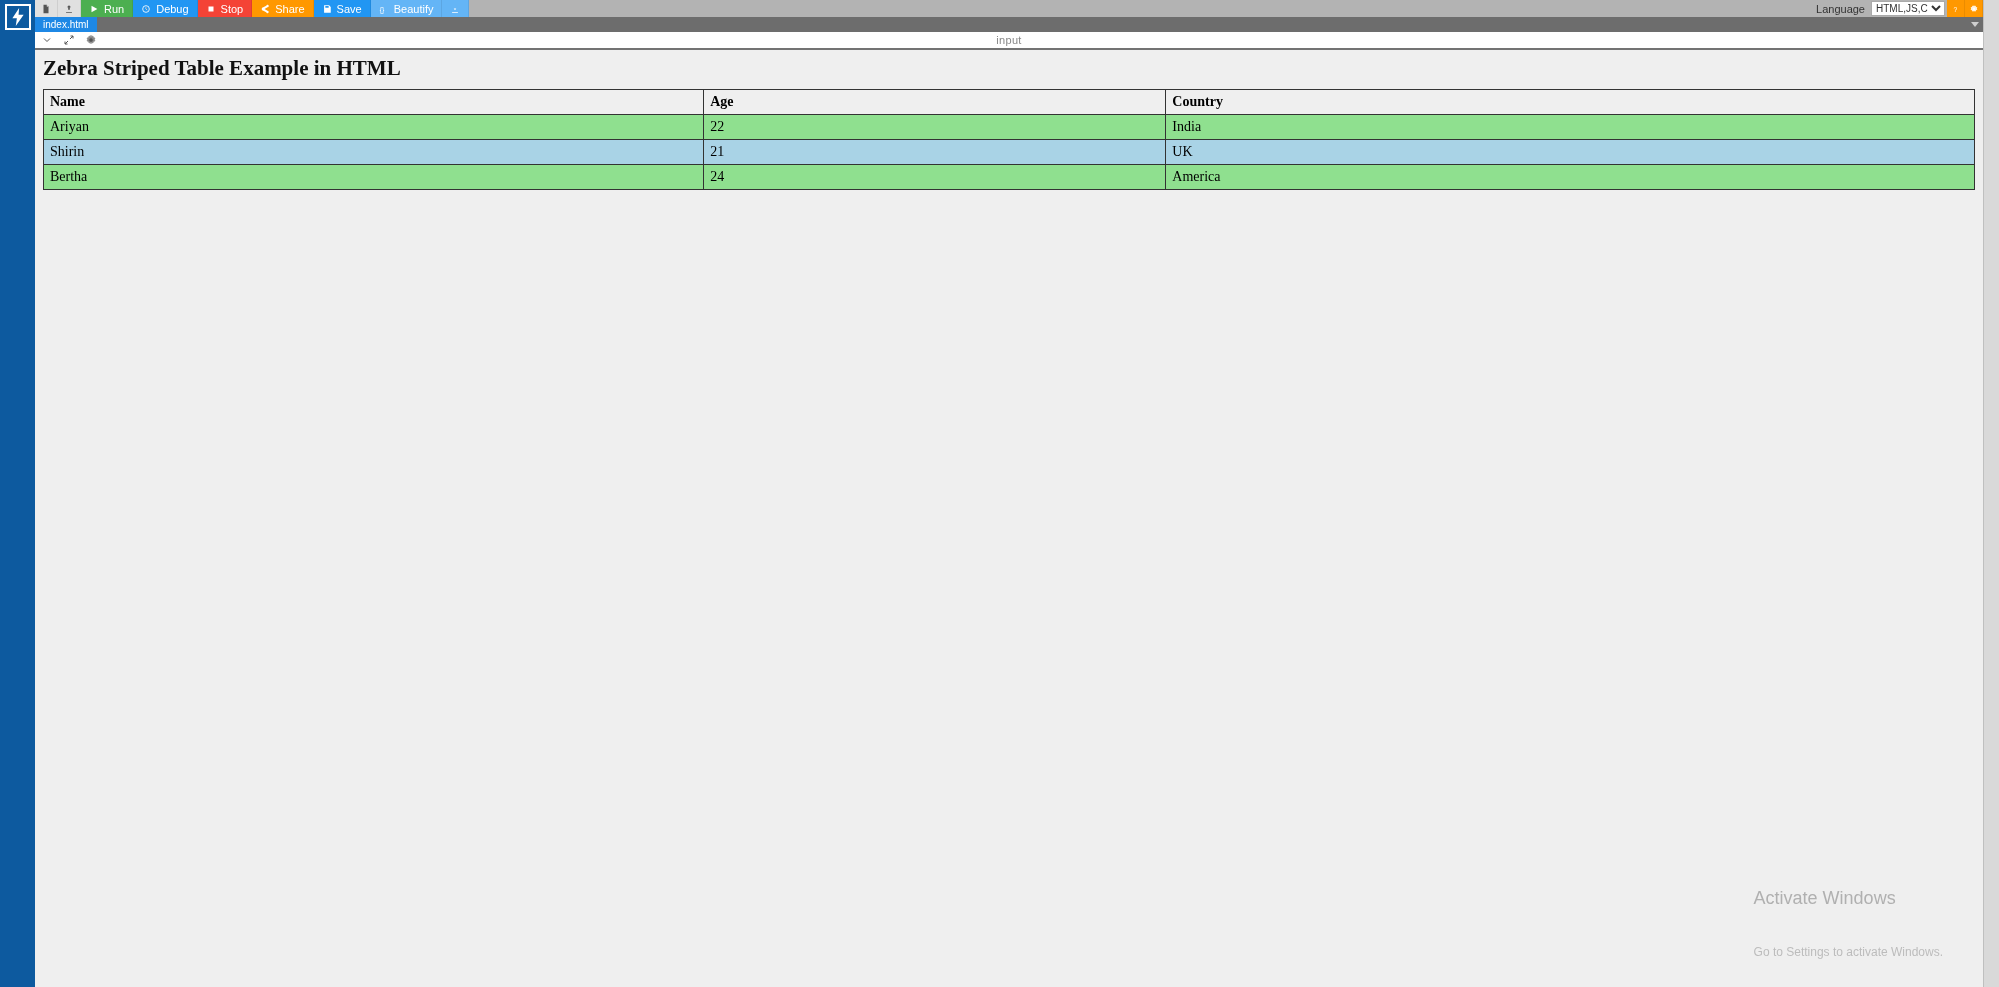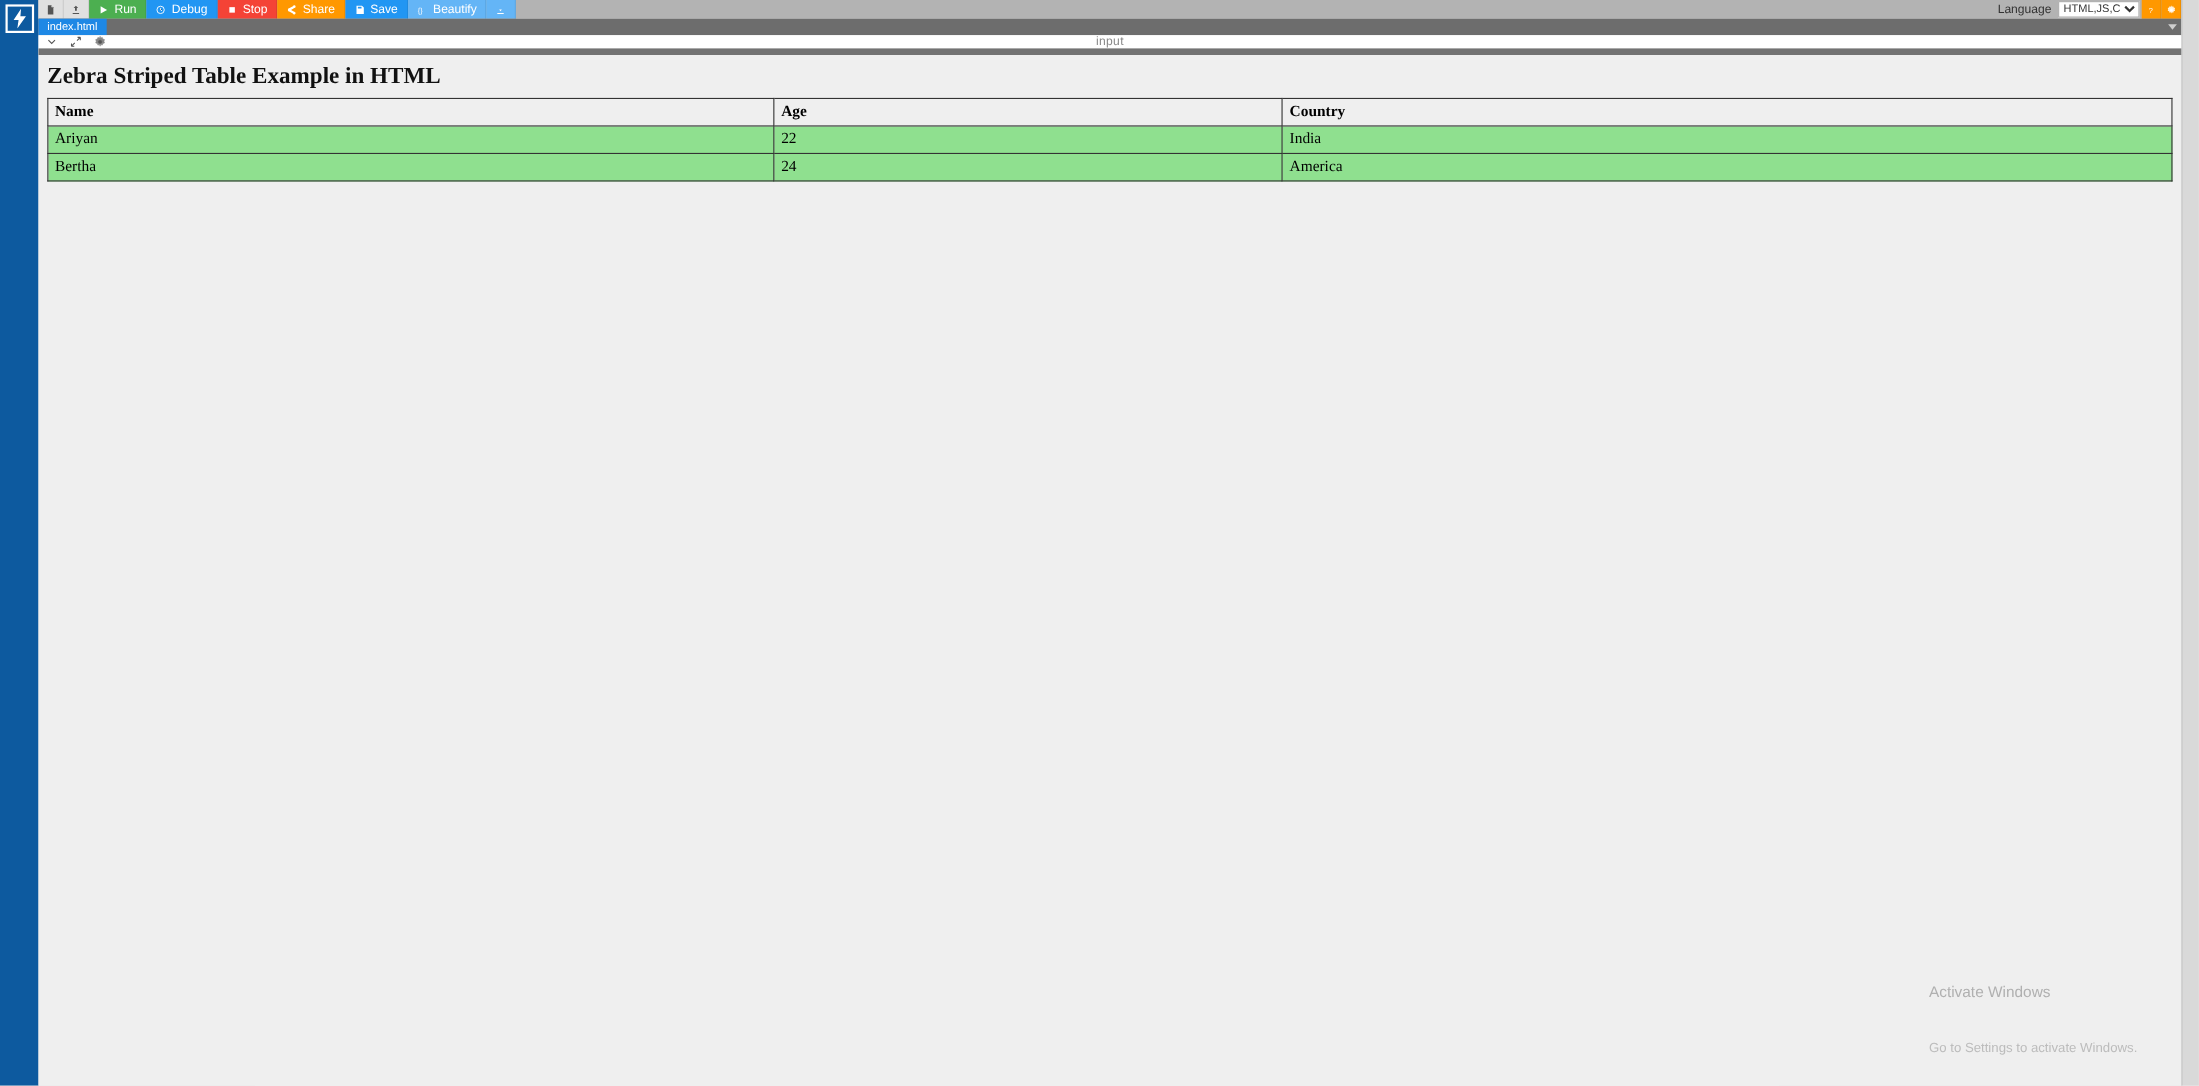--- a/index.html
+++ b/index.html
@@ -81,21 +81,21 @@
     border-left: 4px solid transparent;
     border-right: 4px solid transparent;
     border-top: 5px solid #cfcfcf;
     cursor: pointer;
   }
 
   
   .panelbar {
     height: 18px;
     background: #fff;
-    border-bottom: 6px solid #737373;
+    border-bottom: 2px solid #737373;
     position: relative;
     display: flex;
     align-items: center;
     padding: 0 6px;
     font-size: 11px;
     color: #999;
     gap: 10px;
   }
   .panel-title {
     position: absolute;
@@ -138,21 +138,21 @@
   
   .watermark {
     position: absolute;
     right: 40px; bottom: 28px;
     color: #bdbdbd;
     font-size: 14px;
     font-family: "Segoe UI", Arial, sans-serif;
     text-align: left;
     pointer-events: none;
   }
-  .watermark .wm1 { font-size: 14px; color: #b0b0b0; }
+  .watermark .wm1 { font-size: 18px; color: #b0b0b0; }
   .watermark .wm2 { font-size: 12px; color: #bcbcbc; margin-top: 36px; }
 
   
   .scroll-stub {
     width: 16px;
     background: #d9d9d9;
     border-left: 1px solid #bfbfbf;
   }
 </style>
 </head>
@@ -303,20 +303,25 @@
           <th>Age</th>
           <th>Country</th>
         </tr>
       </thead>
       <tbody>
         <tr class="row-odd">
           <td>Ariyan</td>
           <td>22</td>
           <td>India</td>
         </tr>
+        <tr class="row-even">
+          <td>Shirin</td>
+          <td>21</td>
+          <td>UK</td>
+        </tr>
         <tr class="row-odd">
           <td>Bertha</td>
           <td>24</td>
           <td>America</td>
         </tr>
       </tbody>
     </table>
 
     <div class="watermark">
       <div class="wm1">Activate Windows</div>

